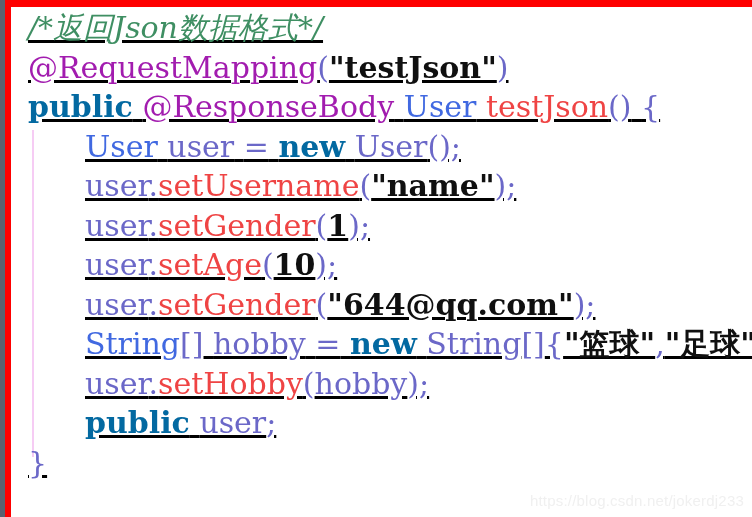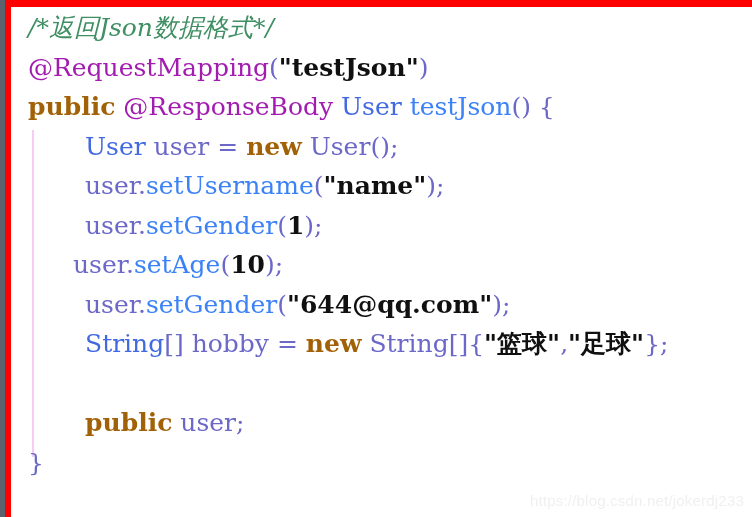--- a/index.html
+++ b/index.html
@@ -53,46 +53,47 @@
   .code-area {
     position: absolute;
     left: 11px;
     top: 7px;
     width: 741px;
     height: 510px;
   }
   .code-line {
     position: absolute;
     white-space: pre;
-    font-size: 25px;
+    font-size: 30px;
     line-height: 25px;
     letter-spacing: 0px;
     font-family: "DejaVu Serif", "Liberation Serif", serif;
+    text-decoration: underline;
   }
   
   .tok-comment {
     color: #3f8f63;
     font-style: italic;
     font-family: "DejaVu Serif", "Liberation Serif", serif;
   }
   .tok-annotation {
     color: #a21caf;
   }
   .tok-keyword {
-    color: #a16207;
+    color: #0369a1;
     font-weight: bold;
   }
   .tok-type {
     color: #4169e1;
   }
   .tok-ident {
     color: #6b68c8;
   }
   .tok-method {
-    color: #3b82f6;
+    color: #ef4444;
   }
   .tok-punct {
     color: #6b68c8;
   }
   .tok-string {
     color: #101010;
     font-weight: bold;
   }
   .tok-number {
     color: #101010;
@@ -127,22 +128,23 @@
   <div class="red-top"></div>
   <div class="indent-guide"></div>
 
   <div class="code-area" id="code-area">
       <div class="code-line" style="top: 8px; left: 17px;"><span class="tok-comment">/*返回Json数据格式*/</span></div>
       <div class="code-line" style="top: 47.5px; left: 17px;"><span class="tok-annotation">@RequestMapping</span><span class="tok-punct">(</span><span class="tok-string">"testJson"</span><span class="tok-punct">)</span></div>
       <div class="code-line" style="top: 87px; left: 17px;"><span class="tok-keyword">public</span><span class="tok-plain"> </span><span class="tok-annotation">@ResponseBody</span><span class="tok-plain"> </span><span class="tok-type">User</span><span class="tok-plain"> </span><span class="tok-method">testJson</span><span class="tok-punct">()</span><span class="tok-plain"> </span><span class="tok-punct">{</span></div>
       <div class="code-line" style="top: 126.5px; left: 74px;"><span class="tok-type">User</span><span class="tok-plain"> </span><span class="tok-ident">user</span><span class="tok-plain"> </span><span class="tok-operator">=</span><span class="tok-plain"> </span><span class="tok-keyword">new</span><span class="tok-plain"> </span><span class="tok-ident">User</span><span class="tok-punct">();</span></div>
       <div class="code-line" style="top: 166px; left: 74px;"><span class="tok-ident">user</span><span class="tok-punct">.</span><span class="tok-method">setUsername</span><span class="tok-punct">(</span><span class="tok-string">"name"</span><span class="tok-punct">);</span></div>
       <div class="code-line" style="top: 205.5px; left: 74px; text-align: center;"><span class="tok-ident">user</span><span class="tok-punct">.</span><span class="tok-method">setGender</span><span class="tok-punct">(</span><span class="tok-number">1</span><span class="tok-punct">);</span></div>
-      <div class="code-line" style="top: 245px; left: 62px;"><span class="tok-ident">user</span><span class="tok-punct">.</span><span class="tok-method">setAge</span><span class="tok-punct">(</span><span class="tok-number">10</span><span class="tok-punct">);</span></div>
+      <div class="code-line" style="top: 245px; left: 74px;"><span class="tok-ident">user</span><span class="tok-punct">.</span><span class="tok-method">setAge</span><span class="tok-punct">(</span><span class="tok-number">10</span><span class="tok-punct">);</span></div>
       <div class="code-line" style="top: 284.5px; left: 74px;"><span class="tok-ident">user</span><span class="tok-punct">.</span><span class="tok-method">setGender</span><span class="tok-punct">(</span><span class="tok-string">"644@qq.com"</span><span class="tok-punct">);</span></div>
       <div class="code-line" style="top: 324px; left: 74px;"><span class="tok-type">String</span><span class="tok-punct">[]</span><span class="tok-plain"> </span><span class="tok-ident">hobby</span><span class="tok-plain"> </span><span class="tok-operator">=</span><span class="tok-plain"> </span><span class="tok-keyword">new</span><span class="tok-plain"> </span><span class="tok-ident">String</span><span class="tok-punct">[]</span><span class="tok-punct">{</span><span class="tok-cjk">"篮球"</span><span class="tok-punct">,</span><span class="tok-cjk">"足球"</span><span class="tok-punct">};</span></div>
+      <div class="code-line" style="top: 363.5px; left: 74px;"><span class="tok-ident">user</span><span class="tok-punct">.</span><span class="tok-method">setHobby</span><span class="tok-punct">(</span><span class="tok-ident">hobby</span><span class="tok-punct">);</span></div>
       <div class="code-line" style="top: 403px; left: 74px;"><span class="tok-keyword">public</span><span class="tok-plain"> </span><span class="tok-ident">user</span><span class="tok-punct">;</span></div>
       <div class="code-line" style="top: 442.5px; left: 17px;"><span class="tok-punct">}</span></div>
     </div>
 
   <div class="watermark">https://blog.csdn.net/jokerdj233</div>
 
 </div>
 
 </body></html>

